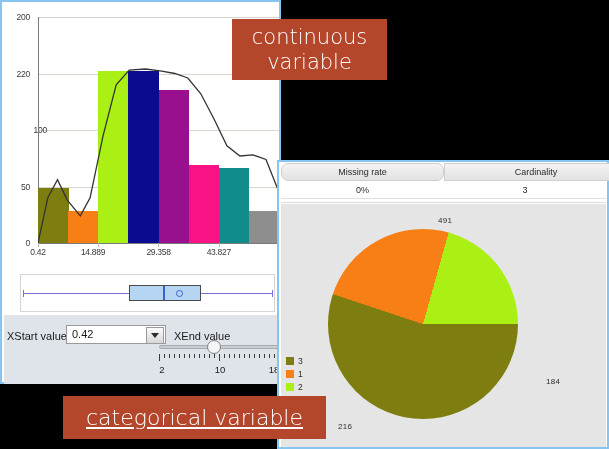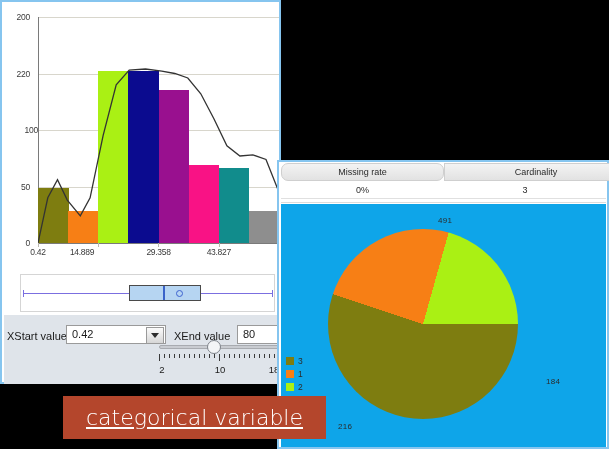--- a/index.html
+++ b/index.html
@@ -57,21 +57,21 @@
   #table{position:absolute;left:2px;top:1px;width:325px;height:39px;}
   .th{position:absolute;top:0;height:18px;
      background:linear-gradient(#f3f3f3,#e2e2e2);border:1px solid #cfcfcf;
      box-sizing:border-box;font-size:9px;color:#2a2a2a;
      display:flex;align-items:center;justify-content:center;}
   .td{position:absolute;top:18px;height:18px;background:#fff;
      border-bottom:1px solid #e0e0e0;box-sizing:border-box;font-size:9px;color:#2a2a2a;
      display:flex;align-items:center;justify-content:center;}
   #table-sep{position:absolute;left:2px;top:40px;width:325px;height:1px;background:#dcdcdc;}
 
-  #pie-wrap{position:absolute;left:2px;top:42px;width:325px;height:243px;background:#0ea5e9;}
+  #pie-wrap{position:absolute;left:2px;top:42px;width:325px;height:243px;background:#e5e5e5;}
   #pie{position:absolute;left:47px;top:25px;width:190px;height:190px;border-radius:50%;}
   .pie-val{position:absolute;font-size:8px;color:#2b2b2b;letter-spacing:0.3px;}
   #legend{position:absolute;left:5px;top:152px;}
   .leg-row{display:flex;align-items:center;margin-bottom:3px;height:10px;}
   .leg-sw{width:8px;height:8px;margin-right:4px;}
   .leg-tx{font-size:8.5px;color:#2b2b2b;}
 
   
   .anno{position:absolute;background:#b4462c;color:#fff;display:flex;
      align-items:center;justify-content:center;text-align:center;
@@ -90,21 +90,21 @@
       <div id="gridlines">
           <div class="gridline" style="top: 241px; background: rgb(122, 122, 122);"></div>
           <div class="gridline" style="top: 184.5px;"></div>
           <div class="gridline" style="top: 128px;"></div>
           <div class="gridline" style="top: 71.5px;"></div>
           <div class="gridline" style="top: 15px;"></div>
         </div>
       <div id="yaxis">
           <div class="axis-label" style="top: 236px; left: 4px;">0</div>
           <div class="axis-label" style="top: 179.5px; left: 4px;">50</div>
-          <div class="axis-label" style="top: 123px; left: 12px;">100</div>
+          <div class="axis-label" style="top: 123px; left: 21px;">100</div>
           <div class="axis-label" style="top: 66.5px; left: 4px;">220</div>
           <div class="axis-label" style="top: 10px; left: 4px;">200</div>
           <div style="position: absolute; left: 36px; top: 15px; width: 1px; height: 226px; background: rgb(122, 122, 122);"></div>
         </div>
       <div id="plot">
         <div id="bars">
             <div class="bar" style="left: 0px; width: 30.625px; height: 55.37px; background: rgb(126, 125, 16);"></div>
             <div class="bar" style="left: 30.125px; width: 30.625px; height: 31.64px; background: rgb(247, 127, 21);"></div>
             <div class="bar" style="left: 60.25px; width: 30.625px; height: 171.76px; background: rgb(170, 240, 20);"></div>
             <div class="bar" style="left: 90.375px; width: 30.625px; height: 171.76px; background: rgb(11, 11, 143);"></div>
@@ -114,21 +114,21 @@
             <div class="bar" style="left: 210.875px; width: 30.625px; height: 31.64px; background: rgb(142, 142, 142);"></div>
           </div>
         <svg id="curve" width="241" height="226" style="position:absolute;left:0;top:0;">
             <path d="M0.0,226.0 L9.8,180.8 L19.5,162.7 L29.3,183.1 L42.3,198.9 L52.1,180.8 L65.1,118.7 L78.2,67.8 L91.2,53.1 L107.5,52.0 L123.8,54.2 L136.8,56.5 L149.8,61.0 L162.8,76.8 L175.9,101.7 L188.9,128.8 L201.9,139.0 L214.9,137.9 L228.0,142.4 L241.0,175.2 " fill="none" stroke="#333333" stroke-width="1.3"></path>
           </svg>
       </div>
       <div id="xaxis">
           <div class="xtickmark" style="left: 36px; top: 241px; height: 4px;"></div>
           <div class="xtick" style="left: 14px; width: 44px;">0.42</div>
           <div class="xtickmark" style="left: 96.2458px; top: 241px; height: 4px;"></div>
-          <div class="xtick" style="left: 58px; width: 44px;">14.889</div>
+          <div class="xtick" style="left: 69px; width: 44px;">14.889</div>
           <div class="xtickmark" style="left: 156.492px; top: 241px; height: 4px;"></div>
           <div class="xtick" style="left: 134.492px; width: 44px;">29.358</div>
           <div class="xtickmark" style="left: 216.738px; top: 241px; height: 4px;"></div>
           <div class="xtick" style="left: 194.738px; width: 44px;">43.827</div>
         </div>
     </div>
 
     <div id="boxrow">
       <div id="boxline">
         <div class="cap" style="left:0;"></div>
@@ -142,23 +142,20 @@
 
     <div id="controls">
       <span class="ctl-label" style="left:3px;top:15px;">XStart value</span>
       <div class="textfield" style="left:62px;top:10px;width:100px;height:19px;">
         <span>0.42</span>
         <span id="combo-arrow">
             <i></i>
           </span>
       </div>
       <span class="ctl-label" style="left:170px;top:15px;">XEnd value</span>
-      <div class="textfield" style="left:233px;top:10px;width:62px;height:19px;">
-        <span>80</span>
-      </div>
     </div>
 
     <div id="slider-track"></div>
     <div id="slider-thumb"></div>
     <div id="ticks">
         <span style="left: 0px; height: 7px;"></span>
         <span style="left: 5px; height: 4px;"></span>
         <span style="left: 10px; height: 4px;"></span>
         <span style="left: 15px; height: 4px;"></span>
         <span style="left: 20px; height: 4px;"></span>
@@ -212,15 +209,21 @@
             <span class="leg-tx">1</span>
           </div>
           <div class="leg-row">
             <span class="leg-sw" style="background: rgb(170, 240, 20);"></span>
             <span class="leg-tx">2</span>
           </div>
         </div>
     </div>
   </div>
 
+  <div class="anno" id="anno-cont">
+    <div>
+      <div>continuous</div>
+      <div>variable</div>
+    </div>
+  </div>
   <div class="anno" id="anno-cat">categorical variable</div>
 
 </div>
 
 </body></html>

